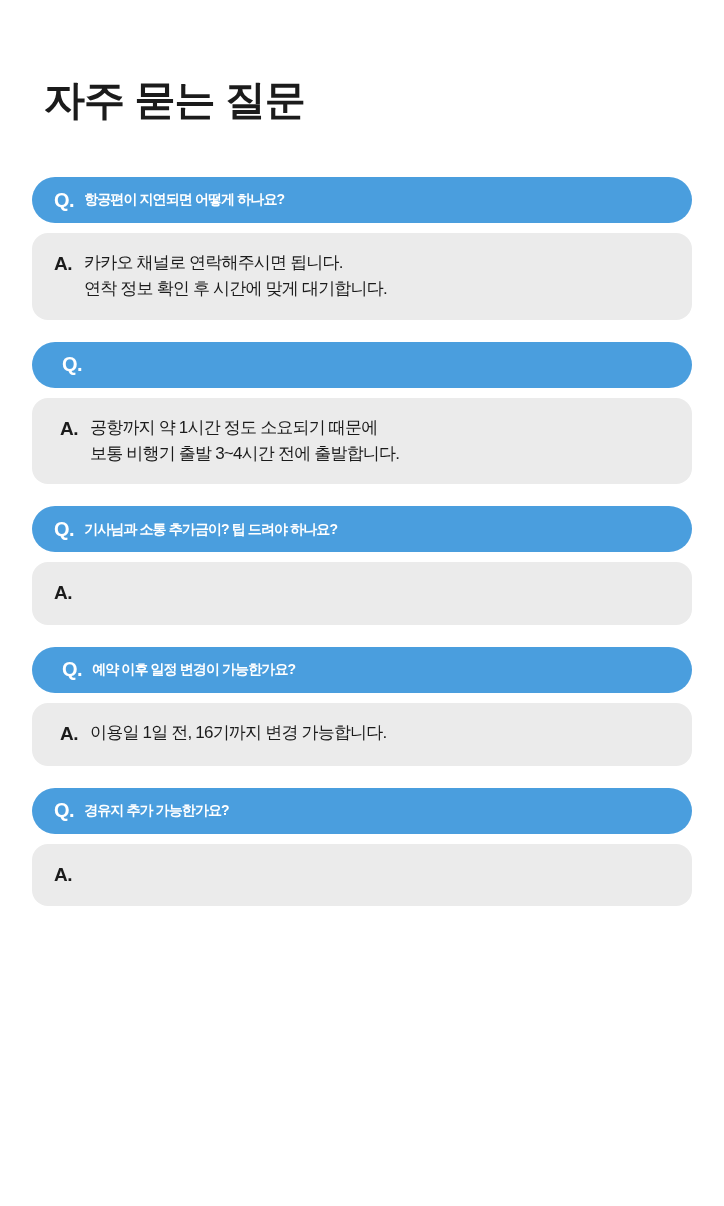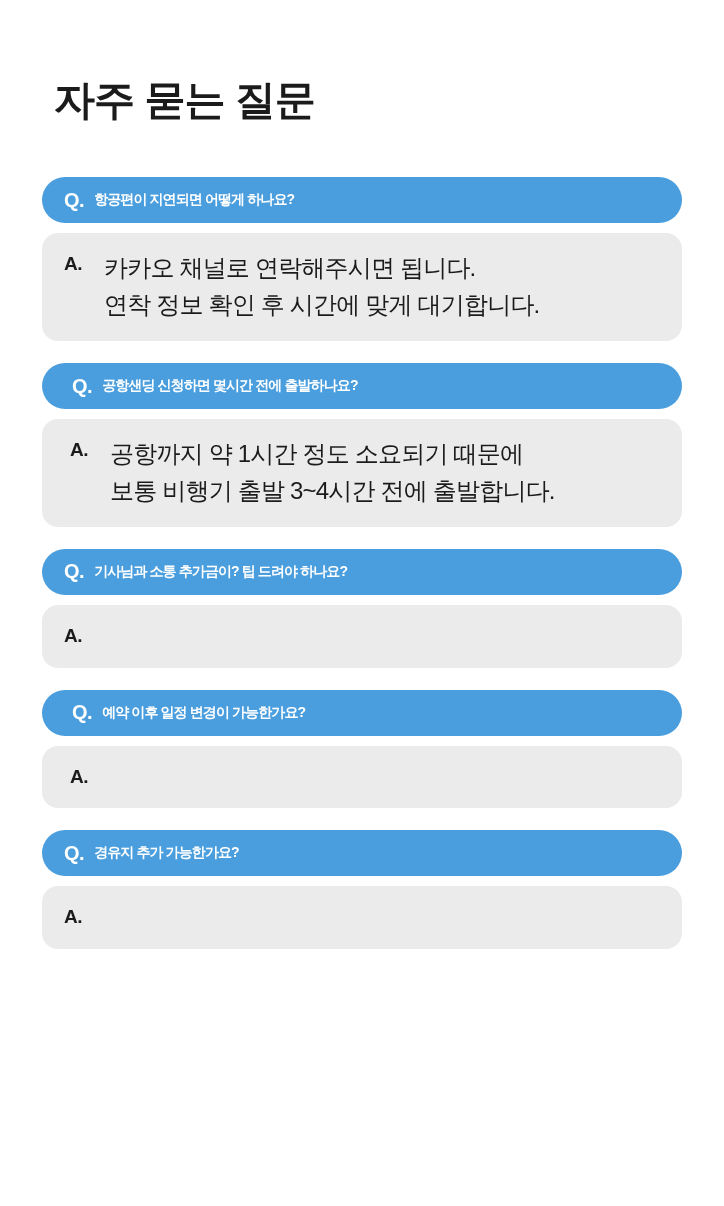--- a/index.html
+++ b/index.html
@@ -11,21 +11,21 @@
     height: 1206px;
     background: #ffffff;
     font-family: "Liberation Sans", "DejaVu Sans", sans-serif;
     overflow: hidden;
   }
   .page {
     position: relative;
     width: 724px;
     height: 1206px;
     box-sizing: border-box;
-    padding: 0 42px;
+    padding: 0 32px;
   }
   .page-title {
     font-size: 41px;
     font-weight: bold;
     color: #1b1b1b;
     letter-spacing: -1px;
     padding-top: 78px;
     padding-left: 12px;
     margin: 0 0 54px 0;
     line-height: 1.1;
@@ -76,26 +76,25 @@
     color: #1b1b1b;
     font-size: 19px;
     font-weight: bold;
     margin-right: 12px;
     flex: 0 0 auto;
     line-height: 1.45;
     letter-spacing: -0.5px;
   }
   .a-text {
     color: #1b1b1b;
-    font-size: 24px;
+    font-size: 17px;
     font-weight: normal;
     line-height: 1.52;
     letter-spacing: -0.8px;
     white-space: pre-line;
-    margin-left: 10px;
   }
   
   .faq-item.indent-q .q-row { padding-left: 30px; }
   .faq-item.indent-a .a-row { padding-left: 28px; }
 </style>
 </head>
 <body>
 
 <div class="page">
 
@@ -111,21 +110,20 @@
       <div class="a-row">
         <span class="a-mark">A.</span>
         <span class="a-text">카카오 채널로 연락해주시면 됩니다.
 연착 정보 확인 후 시간에 맞게 대기합니다.</span>
       </div>
     </div>
 
     <div class="faq-item indent-q indent-a">
       <div class="q-row">
         <span class="q-mark">Q.</span>
-        <span class="q-text">공항샌딩 신청하면 몇시간 전에 출발하나요?</span>
       </div>
       <div class="a-row">
         <span class="a-mark">A.</span>
         <span class="a-text">공항까지 약 1시간 정도 소요되기 때문에
 보통 비행기 출발 3~4시간 전에 출발합니다.</span>
       </div>
     </div>
 
     <div class="faq-item">
       <div class="q-row">
@@ -137,20 +135,21 @@
       </div>
     </div>
 
     <div class="faq-item indent-q indent-a">
       <div class="q-row">
         <span class="q-mark">Q.</span>
         <span class="q-text">예약 이후 일정 변경이 가능한가요?</span>
       </div>
       <div class="a-row">
         <span class="a-mark">A.</span>
+        <span class="a-text">이용일 1일 전, 16기까지 변경 가능합니다.</span>
       </div>
     </div>
 
     <div class="faq-item">
       <div class="q-row">
         <span class="q-mark">Q.</span>
         <span class="q-text">경유지 추가 가능한가요?</span>
       </div>
       <div class="a-row">
         <span class="a-mark">A.</span>

